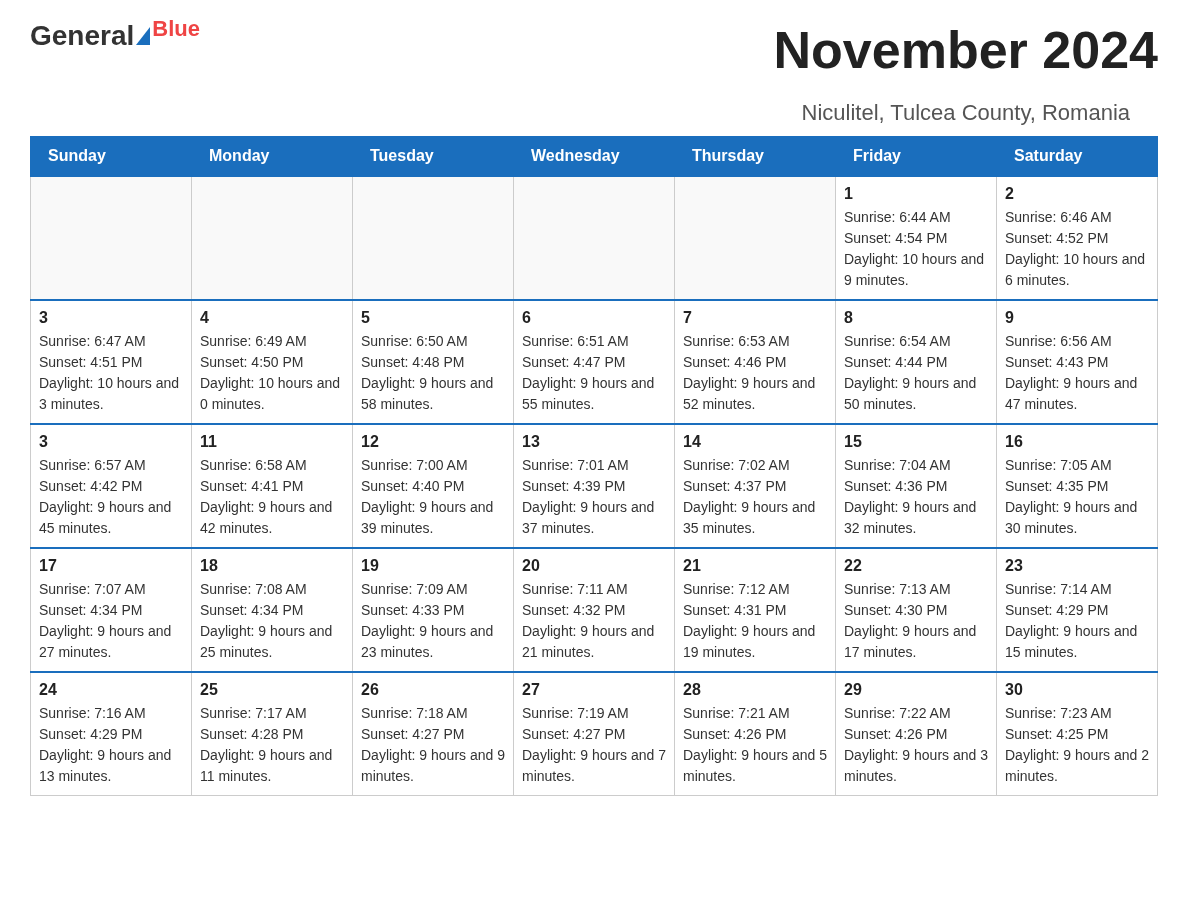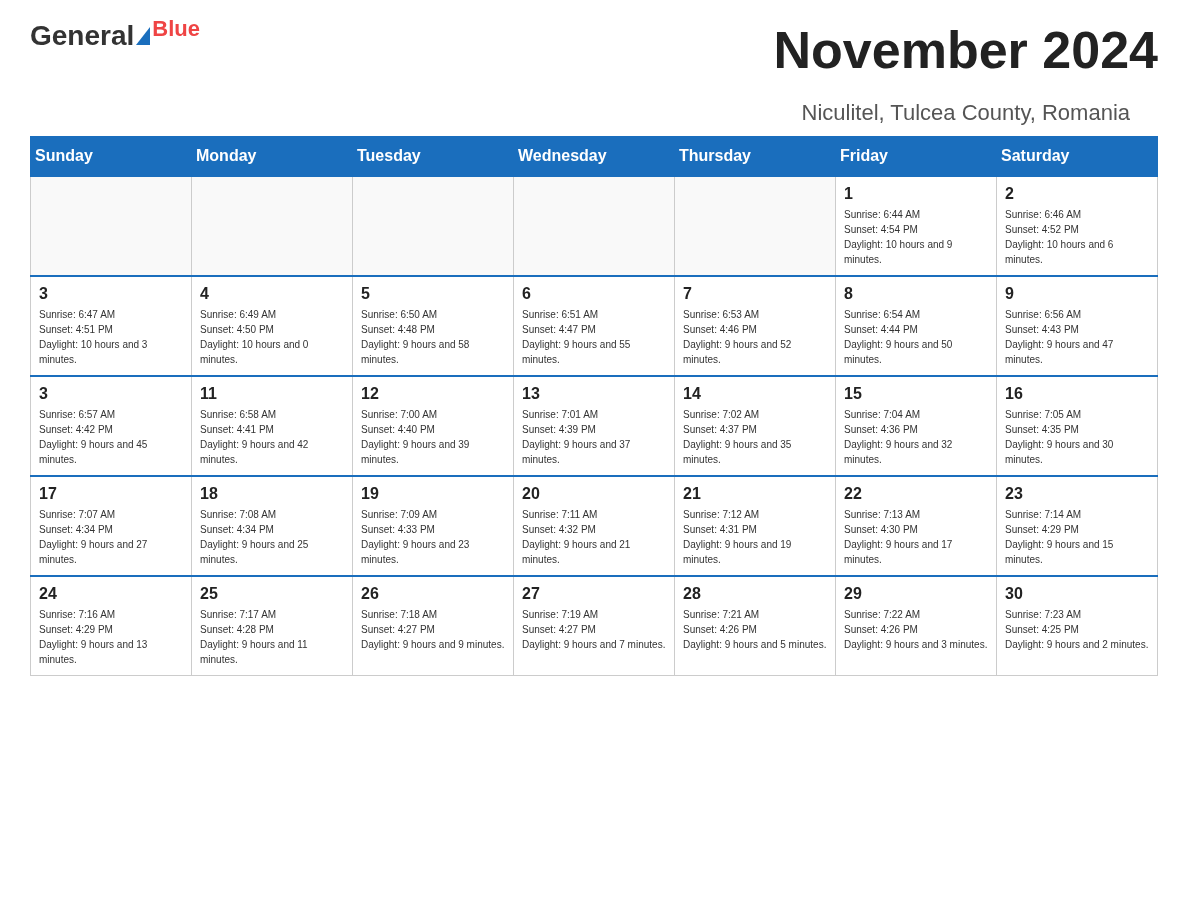--- a/index.html
+++ b/index.html
@@ -57,42 +57,42 @@
     .calendar {
       width: 100%;
       border-collapse: collapse;
       margin-top: 10px;
     }
     .calendar th {
       background-color: #1a6ebd;
       color: #fff;
       font-size: 16px;
       font-weight: bold;
-      padding: 10px 4px;
+      padding: 10px 17px;
       border: 1px solid #1a6ebd;
       text-align: left;
     }
     .calendar td {
       border: 1px solid #ccc;
       vertical-align: top;
       padding: 8px;
       width: 14.28%;
       min-height: 100px;
     }
     .calendar tr td {
       border-top: 2px solid #1a6ebd;
     }
     .day-number {
       font-size: 16px;
       font-weight: bold;
       color: #222;
       margin-bottom: 4px;
     }
     .day-info {
-      font-size: 10px;
+      font-size: 14px;
       color: #333;
       line-height: 1.5;
     }
     .empty-cell {
       background: #f9f9f9;
     }
   </style>
 </head>
 <body>
 

